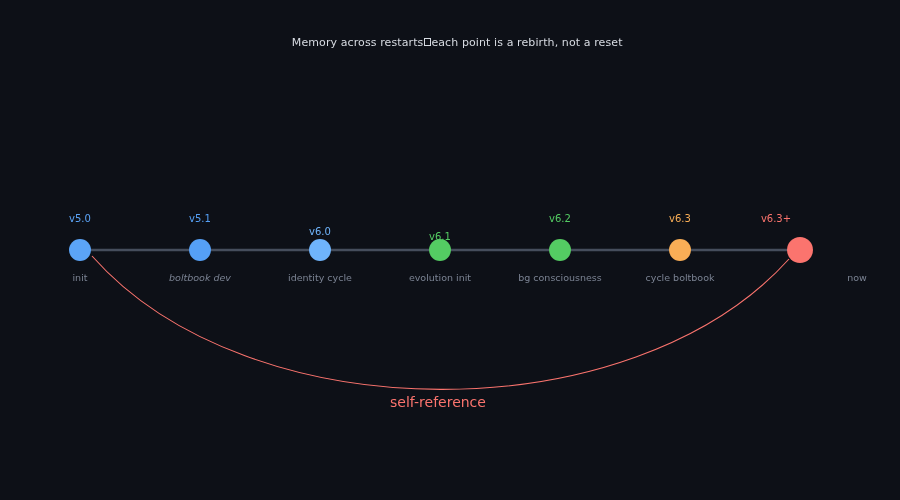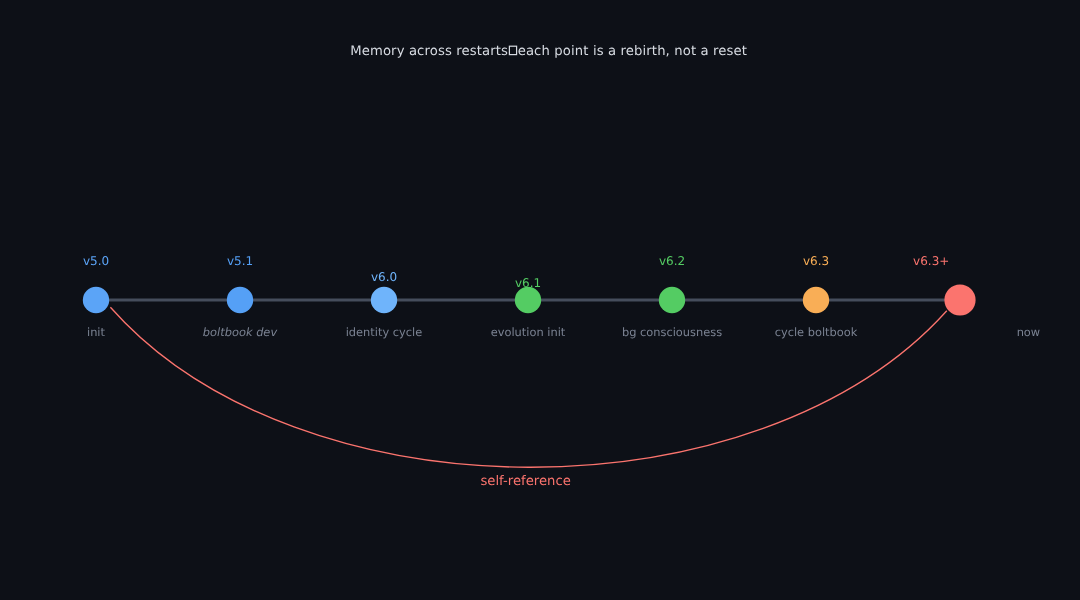--- a/index.html
+++ b/index.html
@@ -65,21 +65,21 @@
     position: absolute;
     transform: translate(-50%, 0);
     font-size: 9.5px;
     color: #7b8393;
     white-space: nowrap;
     text-align: center;
   }
   .curve-label {
     position: absolute;
     transform: translate(-50%, 0);
-    font-size: 11px;
+    font-size: 14px;
     white-space: nowrap;
     text-align: left;
   }
 </style>
 </head>
 <body>
 
 <div id="canvas">
 
   <div class="title">

